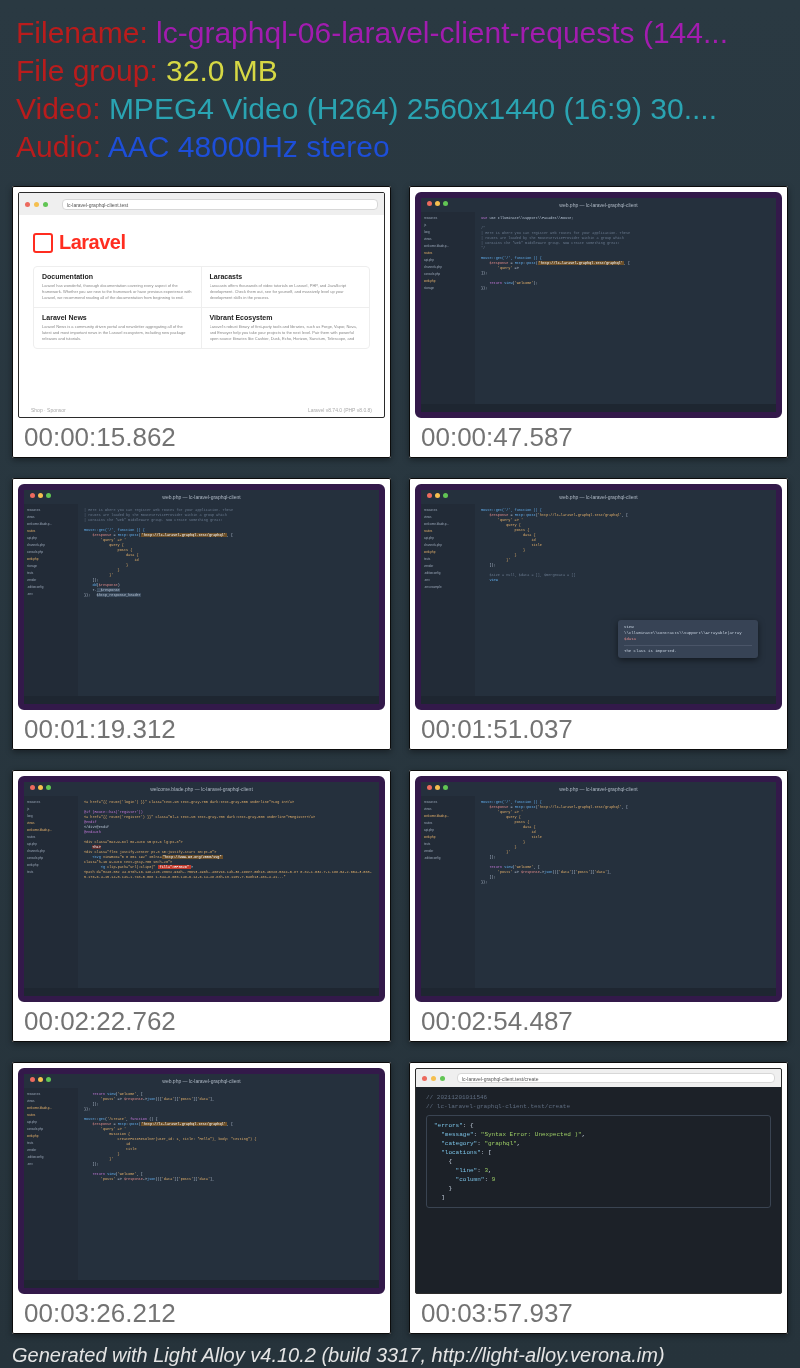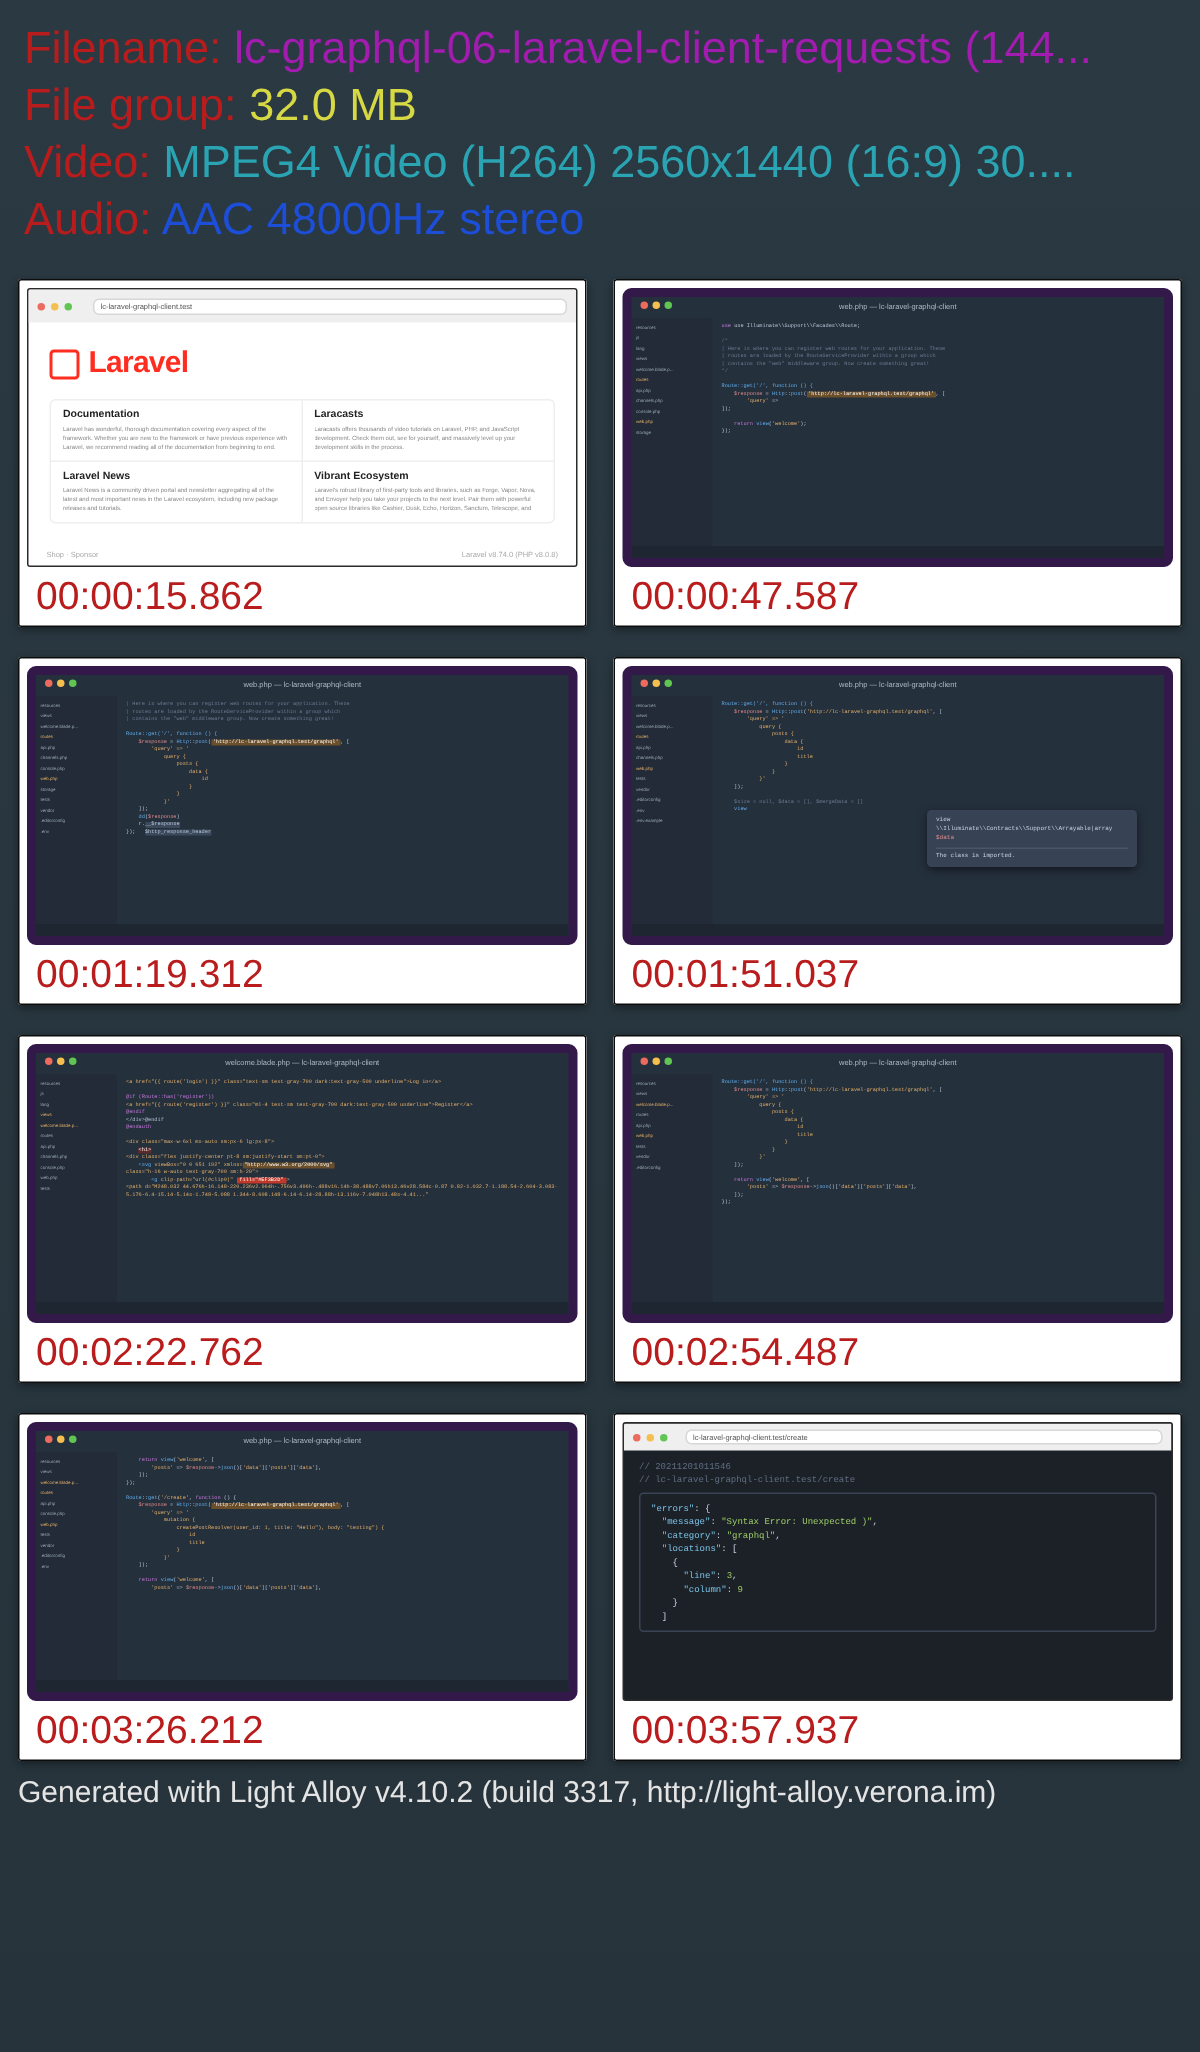--- a/index.html
+++ b/index.html
@@ -44,31 +44,31 @@
   .thumb-card {
     background: #ffffff;
     border-radius: 2px;
     padding: 6px 6px 0 6px;
     box-shadow: 0 0 0 1px #0c0c0c inset, 0 2px 6px rgba(0,0,0,0.4);
     display: flex;
     flex-direction: column;
   }
   .thumb-img {
     width: 100%;
-    height: 186px;
+    height: 226px;
     border-radius: 2px;
     border: 1px solid #2b2b2b;
     position: relative;
     overflow: hidden;
   }
   .thumb-time {
     font-size: 26px;
     line-height: 30px;
     padding: 4px 6px 6px 6px;
-    color: #b91c1c;
+    color: #737373;
     font-weight: 400;
     letter-spacing: 0px;
   }
 
   .browser-light {
     background: #ffffff;
   }
   .browser-chrome {
     height: 22px;
     background: #efefef;
@@ -246,20 +246,21 @@
     font-size: 4px; line-height: 6px;
     color: #c5d0de;
     box-shadow: 0 2px 6px rgba(0,0,0,0.5);
   }
   .dropdown-hint .dd-row { display: flex; justify-content: space-between; }
 
   .footer {
     padding: 6px 12px 0 12px;
     font-size: 20px;
     color: #e4e4e4;
+    font-style: italic;
   }
 </style>
 </head>
 <body>
 
 <div class="meta">
   <div class="meta-row">
     <span class="meta-label">Filename:</span>
     <span class="val-filename">lc-graphql-06-laravel-client-requests (144...</span>
   </div>

